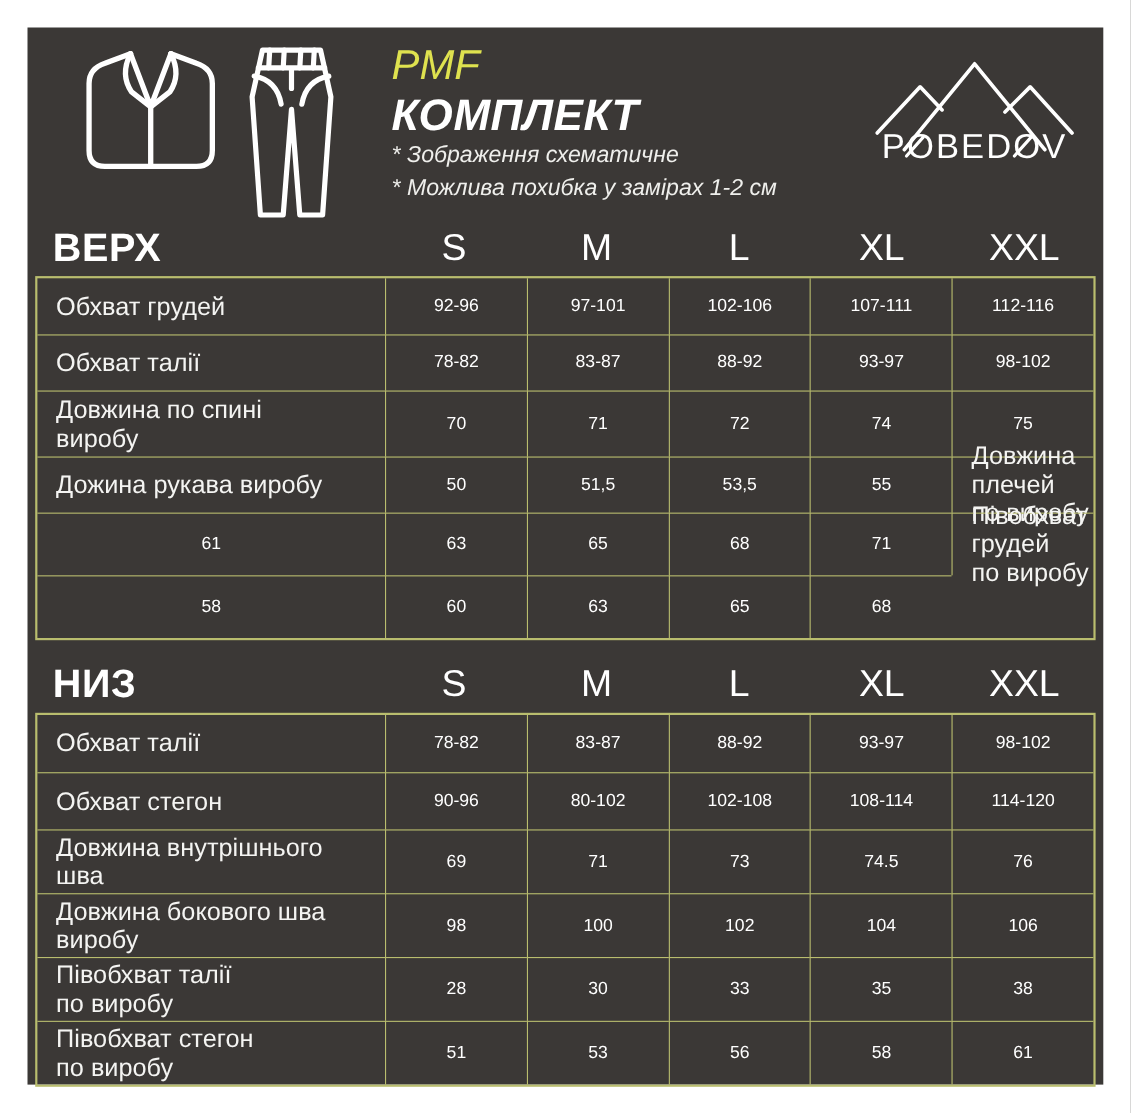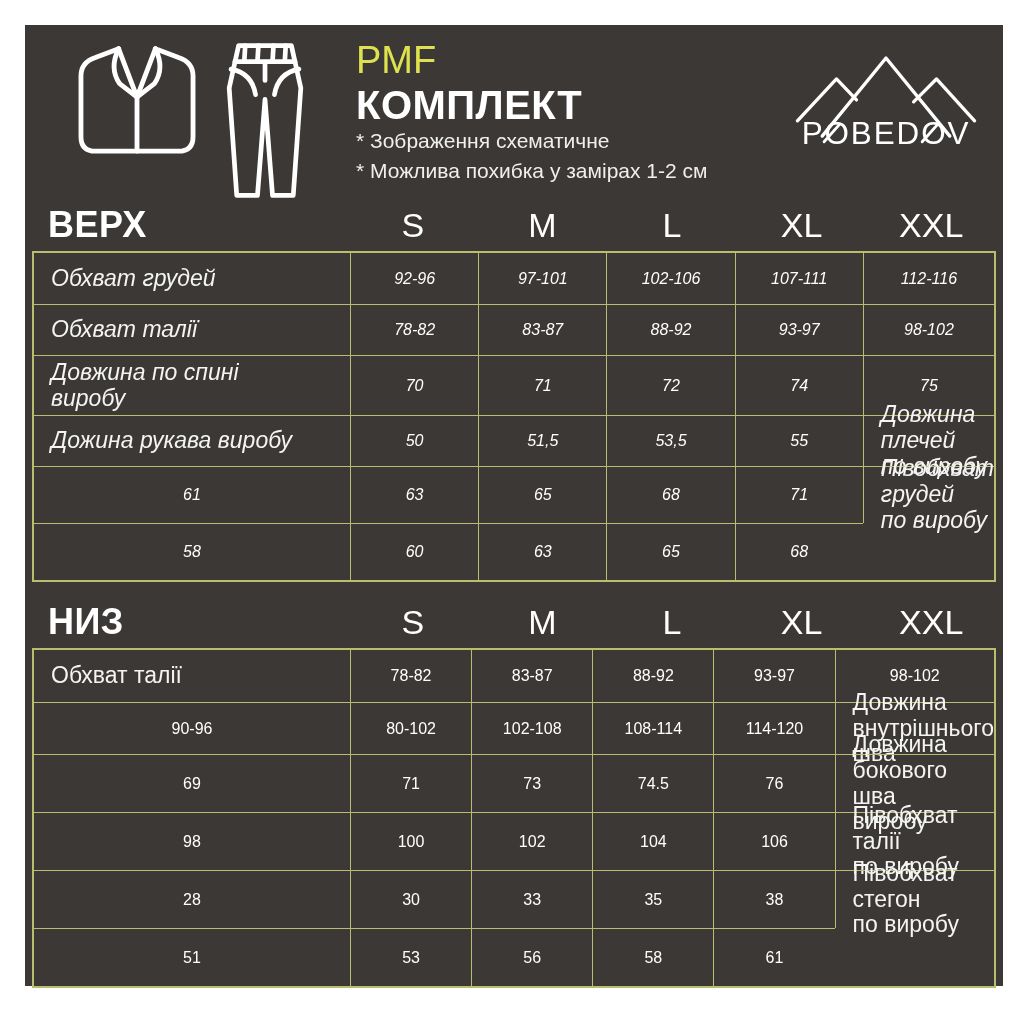--- a/index.html
+++ b/index.html
@@ -15,39 +15,39 @@
   }
   .panel{
     position:absolute;left:25px;top:25px;width:978px;height:961px;
     background:var(--panel);box-sizing:border-box;padding:6px 7px 0 7px;
   }
   
   .hdr{display:flex;align-items:flex-start;height:168px;box-sizing:border-box;padding:6px 6px 0 42px;}
   .hdr-icons{display:flex;align-items:flex-start;}
   .icon-shirt{width:126px;height:114px;margin-top:6px;}
   .icon-pants{width:98px;height:164px;margin-left:16px;margin-top:2px;}
-  .hdr-title{margin-left:42px;margin-top:4px;}
+  .hdr-title{margin-left:42px;margin-top:4px;font-style:italic;}
   .pmf{font-size:38px;font-weight:500;color:var(--accent);line-height:1.05;}
   .kit{font-size:40px;font-weight:700;color:#ffffff;line-height:1.05;margin-top:3px;letter-spacing:.5px;}
   .note{font-size:21px;color:#efefec;line-height:1.45;}
   .note:first-of-type{margin-top:9px;}
   .hdr-logo{margin-left:auto;margin-top:6px;margin-right:4px;text-align:right;}
   .icon-logo{width:200px;height:110px;}
   
   .sec-header{
     display:grid;grid-template-columns:316px repeat(5,1fr);
     height:52px;align-items:center;
   }
   .sec-title{font-size:36px;font-weight:700;color:#fff;padding-left:16px;letter-spacing:.5px;}
   .size-col{font-size:34px;font-weight:400;color:#fff;text-align:center;}
   .grid{
     display:grid;grid-template-columns:316px repeat(5,1fr);
     border:2px solid var(--line);
   }
-  .grid-top{grid-template-rows:51px 51px 60px 51px 57px 57px;font-style:italic;}
+  .grid-top{grid-template-rows:51px 51px 60px 51px 57px 57px;}
   .grid-bottom{grid-template-rows:52px 52px 58px 58px 58px 58px;}
   .cell{
     display:flex;align-items:center;box-sizing:border-box;
     border-left:1.5px solid var(--line);border-top:1.5px solid var(--line);
   }
   .cell:nth-child(6n+1){border-left:none;}
   .cell:nth-child(-n+6){border-top:none;}
   .cell.label{
     padding-left:17px;font-size:23px;line-height:1.12;color:#f4f4f2;
     white-space:pre-line;
@@ -168,20 +168,21 @@
       <div class="size-col">XXL</div>
     </div>
     <div class="grid grid-bottom">
       <div class="cell label">Обхват талії</div>
       <div class="cell val">78-82</div>
       <div class="cell val">83-87</div>
       <div class="cell val">88-92</div>
       <div class="cell val">93-97</div>
       <div class="cell val">98-102</div>
 
+      <div class="cell label">Обхват стегон</div>
       <div class="cell val">90-96</div>
       <div class="cell val">80-102</div>
       <div class="cell val">102-108</div>
       <div class="cell val">108-114</div>
       <div class="cell val">114-120</div>
 
       <div class="cell label">Довжина внутрішнього
 шва</div>
       <div class="cell val">69</div>
       <div class="cell val">71</div>

